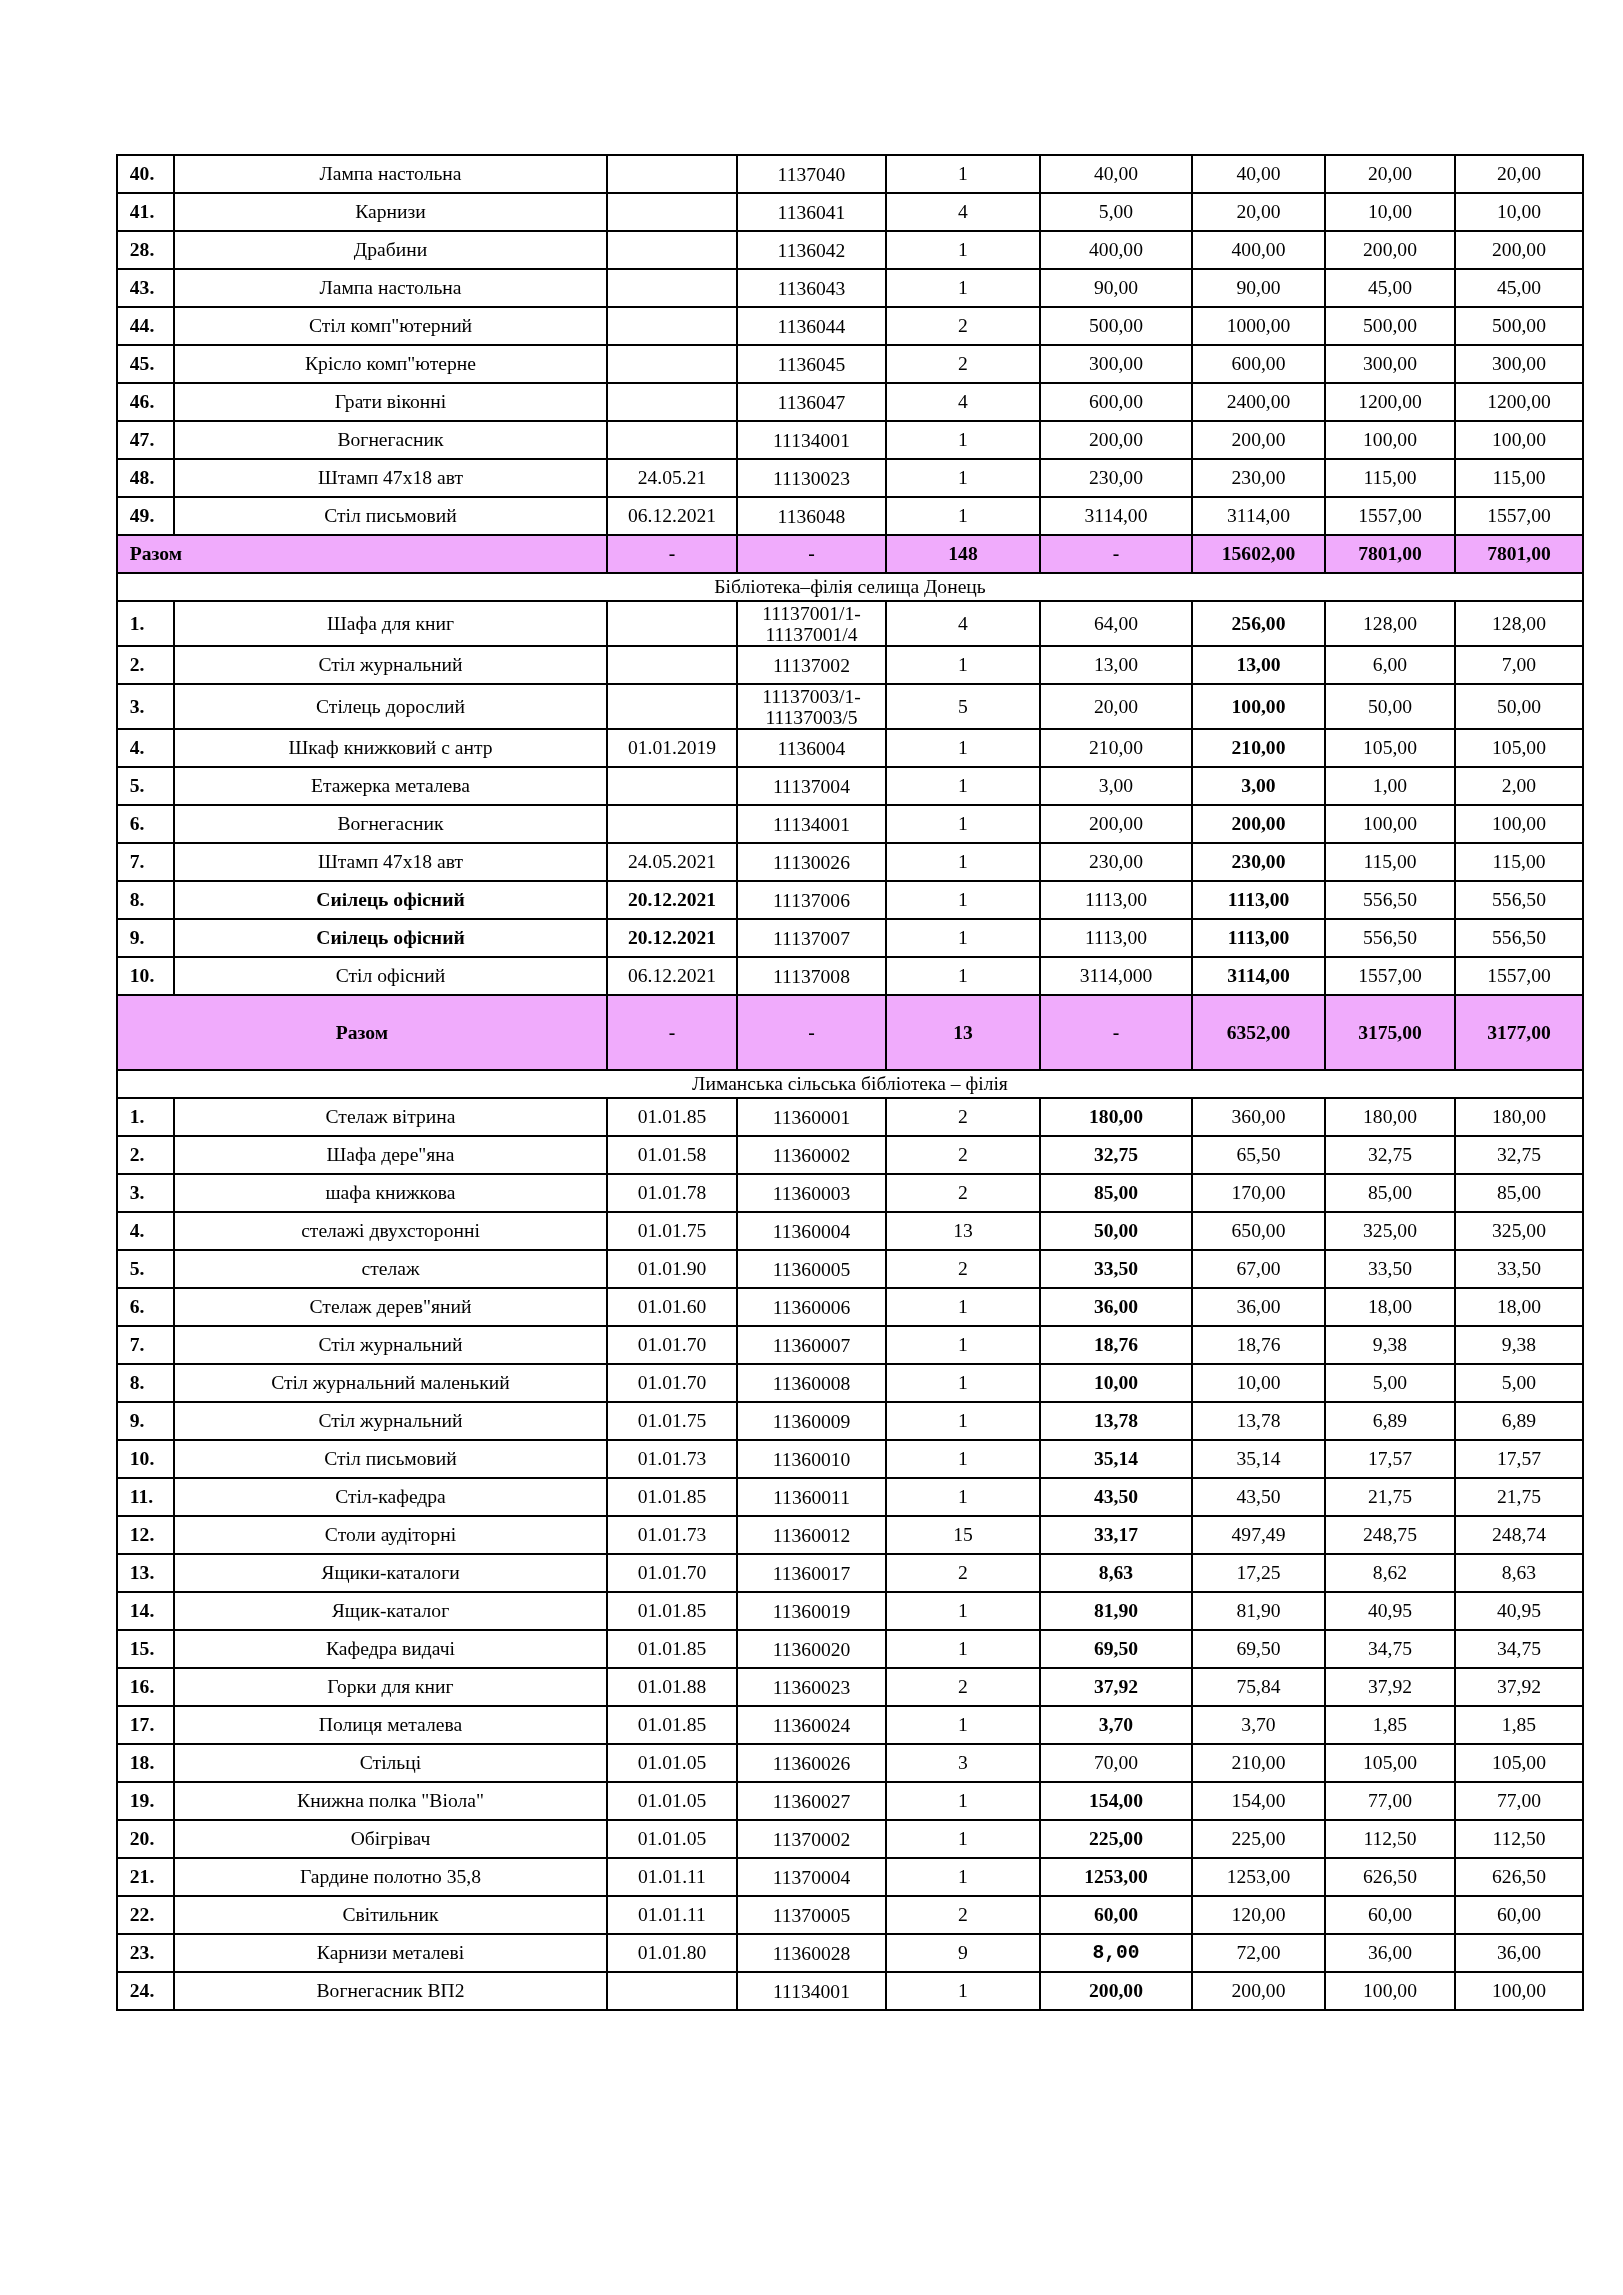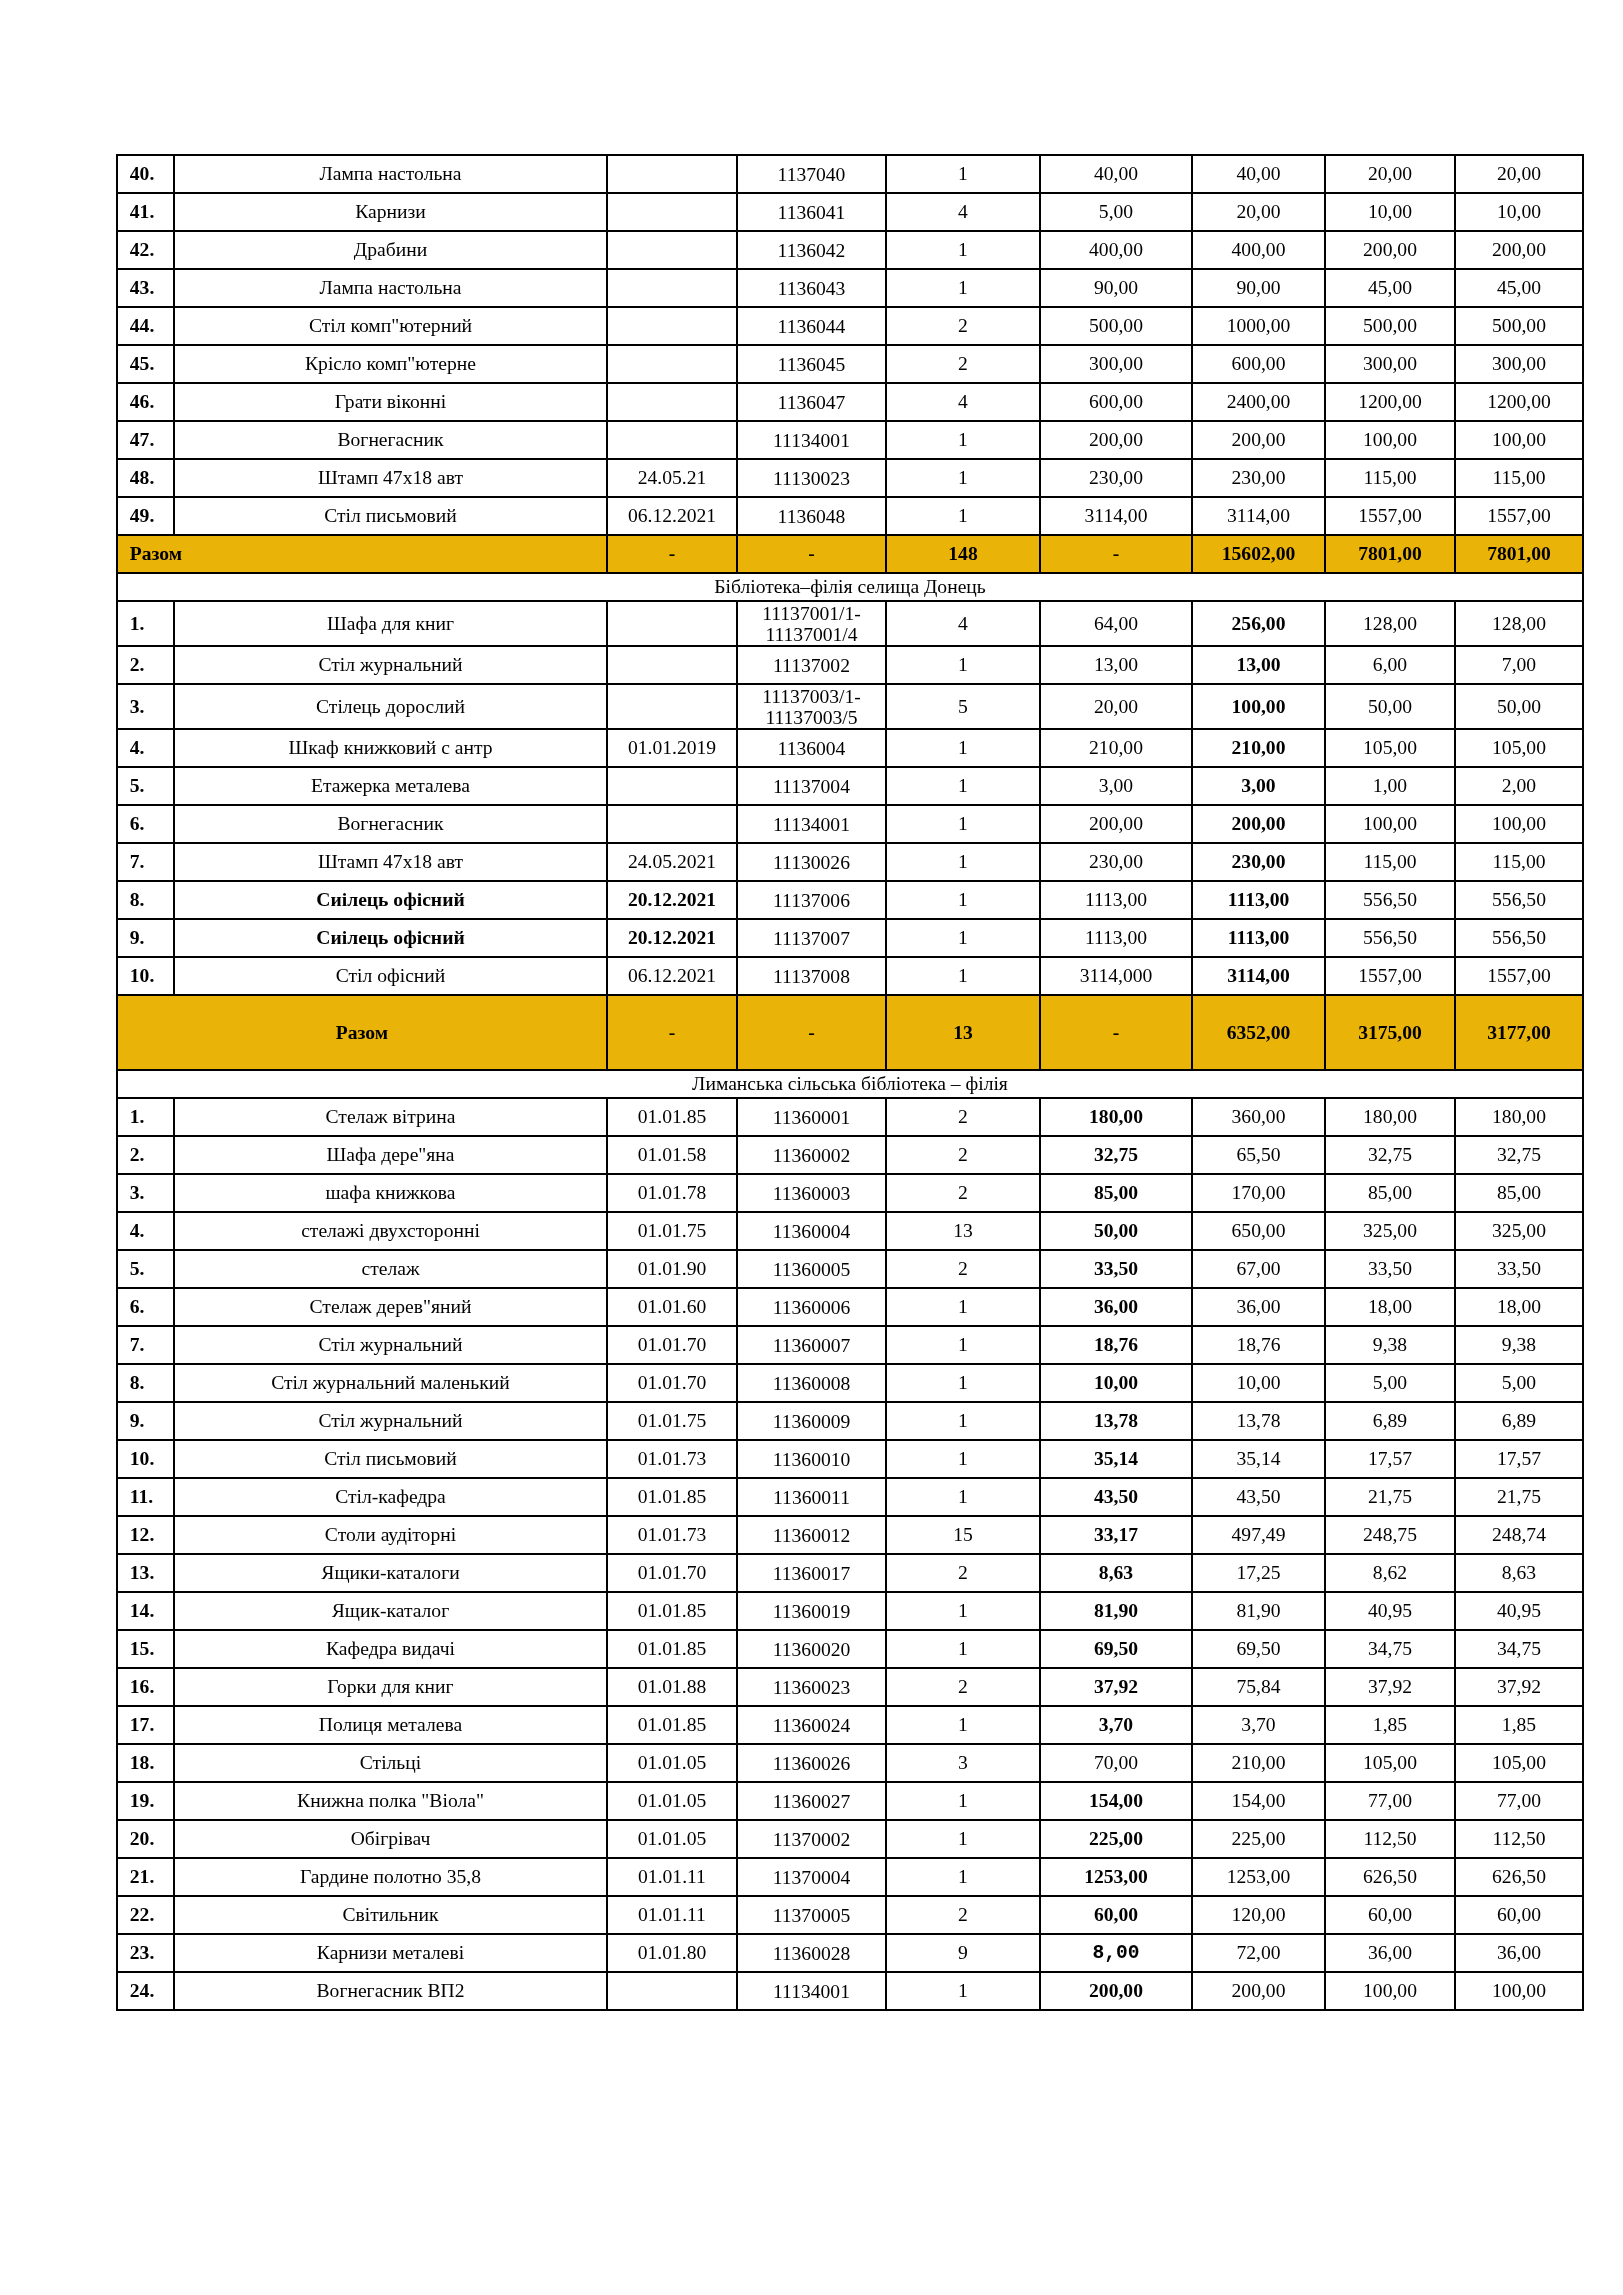--- a/index.html
+++ b/index.html
@@ -19,21 +19,21 @@
     border: 2px solid #000;
     text-align: center;
     vertical-align: middle;
     padding: 0 2.6px;
     line-height: 22px;
     height: 36px;
     white-space: nowrap;
   }
   table.inv td.num { font-weight: bold; text-align: left; padding-left: 11.8px; }
   table.inv td.wrap { white-space: normal; line-height: 21px; }
-  tr.total td { background: #eab308; font-weight: bold; }
+  tr.total td { background: #f0abfc; font-weight: bold; }
   tr.total td.label-left { text-align: left; padding-left: 11.8px; }
   tr.total.tall td { height: 73px; }
   tr.heading td { font-weight: normal; height: 26px; text-align: center; }
   tr.tall2 td { height: 43px; }
 </style>
 </head>
 <body>
 
 <div class="page">
 <table class="inv">
@@ -65,21 +65,21 @@
     <td>Карнизи</td>
     <td></td>
     <td class="wrap">1136041</td>
     <td>4</td>
     <td>5,00</td>
     <td>20,00</td>
     <td>10,00</td>
     <td>10,00</td>
   </tr>
         <tr>
-    <td class="num">42.</td>
+    <td class="num">28.</td>
     <td>Драбини</td>
     <td></td>
     <td class="wrap">1136042</td>
     <td>1</td>
     <td>400,00</td>
     <td>400,00</td>
     <td>200,00</td>
     <td>200,00</td>
   </tr>
         <tr>

